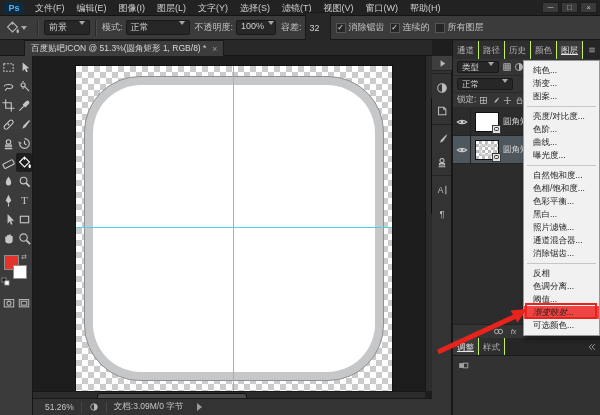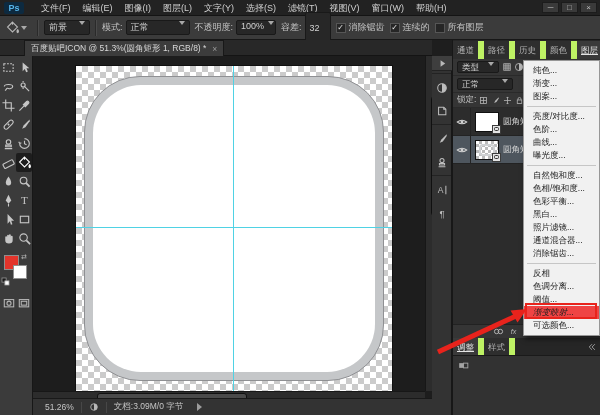--- a/index.html
+++ b/index.html
@@ -6,21 +6,21 @@
   html,body { background:#000; }
   .app {
     position:relative; width:600px; height:415px; overflow:hidden;
     background:#1e1e1e; font-family:"Liberation Sans", sans-serif; color:#c8c8c8;
     -webkit-font-smoothing:antialiased;
   }
   svg { display:block; }
 
   
   .menubar { position:absolute; left:0; top:0; width:600px; height:16px;
-    background:#222; border-bottom:1px solid #141414; display:flex; align-items:center;gap:6px; }
+    background:#222; border-bottom:1px solid #141414; display:flex; align-items:center; }
   .ps-logo { width:20px; height:12px; margin:0 5px 0 4px; background:#0d2a40; color:#56b4ea;
     font-size:9px; font-weight:bold; display:flex; align-items:center; justify-content:center; border-radius:2px; }
   .menu-item { font-size:9px; color:#cfcfcf; padding:0 6px; line-height:16px; white-space:nowrap; }
   .win-controls { margin-left:auto; display:flex; gap:2px; padding-right:3px; }
   .win-btn { width:17px; height:11px; font-size:8px; line-height:10px; text-align:center;
     color:#bdbdbd; background:#3a3a3a; border:1px solid #1c1c1c; }
 
   
   .optionsbar { position:absolute; left:0; top:16px; width:600px; height:24px; background:#3b3b3b;
     border-bottom:1px solid #171717; display:flex; align-items:center; font-size:9px; padding-left:6px; }
@@ -91,21 +91,21 @@
   .dock-expand { width:20px; height:15px; background:#3e3e3e; border-bottom:1px solid #222;
     display:flex; align-items:center; justify-content:center; color:#c2c2c2; }
   .dock-icon { width:20px; height:23px; display:flex; align-items:center; justify-content:center; color:#bdbdbd; }
   .dock-sep { border-top:1px solid #232323; margin:2px 0; }
 
   
   .rightpanel { position:absolute; left:452px; top:40px; width:148px; height:375px; background:#353535;
     border-left:1px solid #171717; display:flex; flex-direction:column; font-size:8.5px; }
   .ptabs { height:19px; background:#262626; display:flex; align-items:flex-end; }
   .ptab { padding:0 4px; line-height:18px; height:18px; color:#b2b2b2; background:#2e2e2e;
-    border-right:6px solid #bef264; white-space:nowrap; }
+    border-right:1px solid #bef264; white-space:nowrap; }
   .ptab.active { background:#3a3a3a; color:#e5e5e5;text-decoration:underline; }
   .ptab-menu { margin-left:auto; padding:0 4px; color:#a8a8a8; align-self:center; }
   .prow { display:flex; align-items:center; padding:0 4px; gap:3px; border-bottom:1px solid #2a2a2a; background:#353535; }
   .filter-row { height:17px; }
   .blend-row { height:17px; }
   .lock-row { height:15px; }
   .picon { color:#b8b8b8; display:flex; align-items:center; }
   .layers-list { height:216px; background:#2c2c2c; overflow:hidden; }
   .layer-row { height:28px; display:flex; align-items:center; border-bottom:1px solid #232323; }
   .layer-row.selected { background:#4e565e; }

